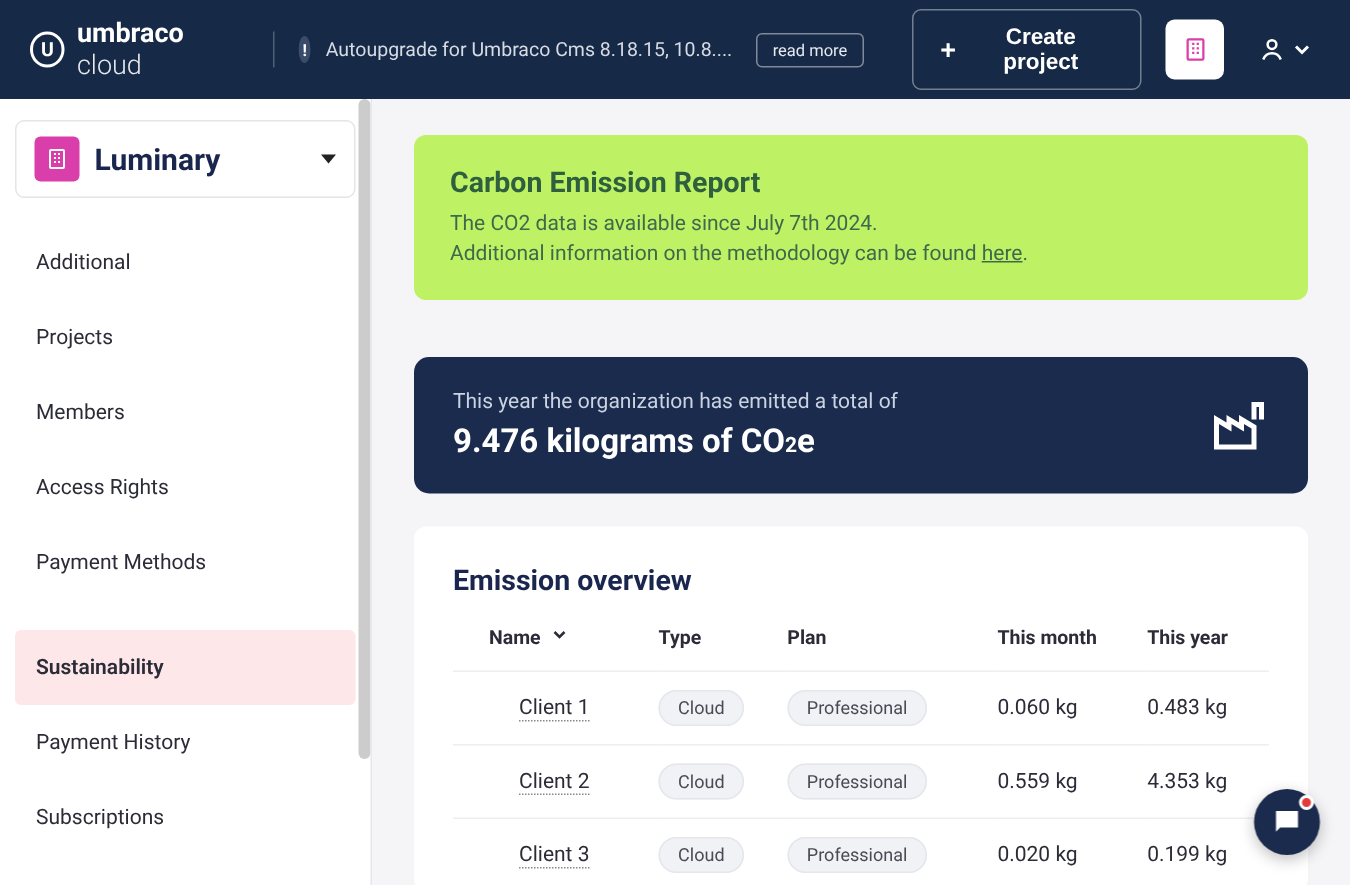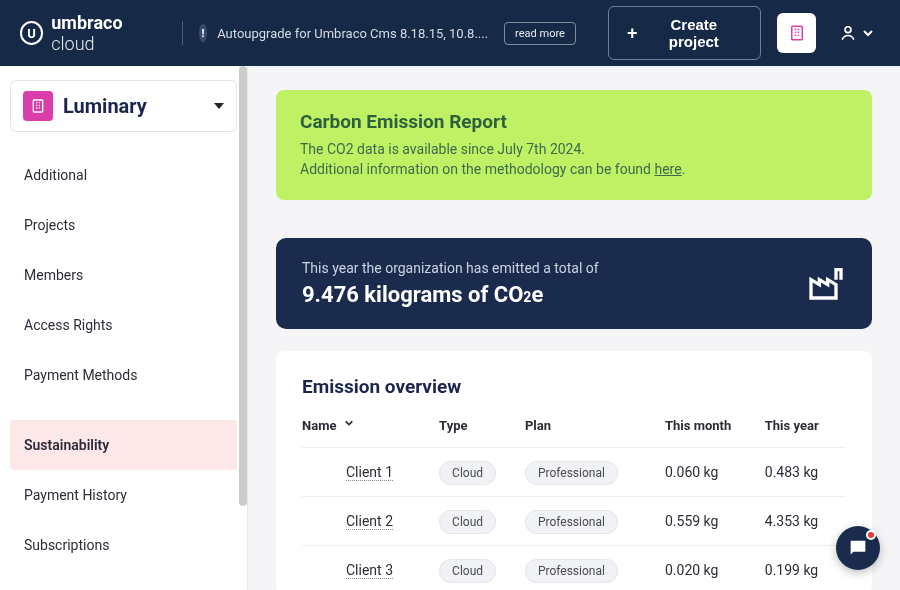--- a/index.html
+++ b/index.html
@@ -40,21 +40,21 @@
   .total-text { flex:1; }
   .total-label { font-size:14px; margin-bottom:6px; color:#cbd3e2; }
   .total-value { font-size:22px; font-weight:700; color:#fff; }
   .total-value sub { font-size:14px; vertical-align:baseline; }
   .factory-icon { color:#fff; }
 
   .table-card { background:#fff; border-radius:8px; padding:24px 26px 0; }
   .table-title { font-size:19px; font-weight:700; margin-bottom:20px; }
   table { width:100%; border-collapse:collapse; font-size:14px; }
   th { text-align:left; font-size:13px; font-weight:700; padding:0 0 14px; color:#2c2c38; }
-  th.name-col { display:flex; align-items:flex-start; gap:8px; cursor:pointer; }
+  th.name-col { display:flex; align-items:flex-start; gap:8px; cursor:pointer;margin-left:24px; }
   td { padding:16px 0; border-top:1px solid #eceef2; color:#2c2c38; }
   .client-link { text-decoration:none; border-bottom:1px dotted #888; color:#2c2c38; cursor:pointer;margin-left:44px; }
   .pill { background:#f1f2f6; border:1px solid #e4e6ec; border-radius:14px; padding:4px 12px; font-size:12px; color:#4a4a55; }
 
   
   .chat { position:fixed; right:20px; bottom:20px; width:44px; height:44px; background:#1b2b4d; border-radius:50%; display:flex; align-items:center; justify-content:center; cursor:pointer; box-shadow:0 3px 10px rgba(0,0,0,.25); }
   .chat-dot { position:absolute; top:4px; right:4px; width:10px; height:10px; background:#e33b3b; border:2px solid #fff; border-radius:50%; }
 
   
   svg { display:block; }

